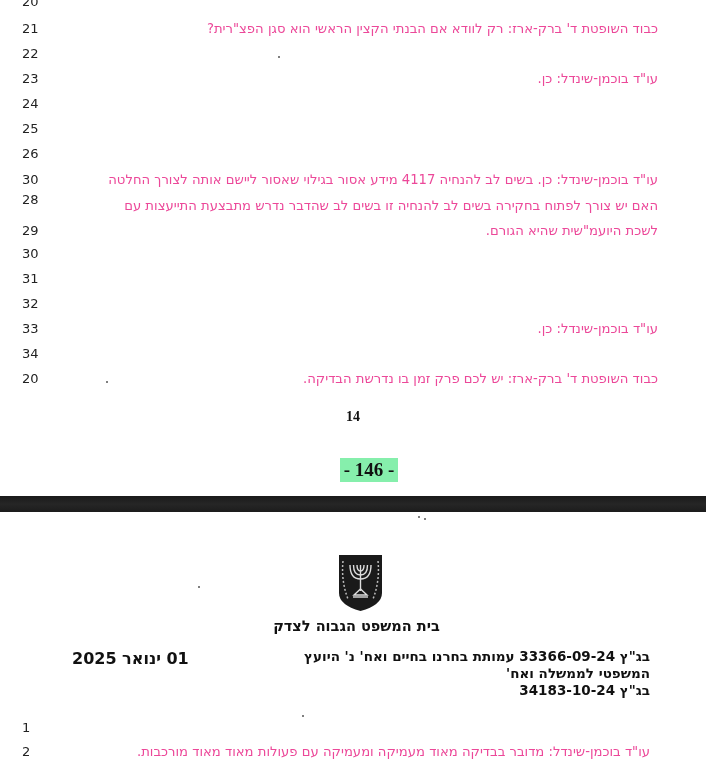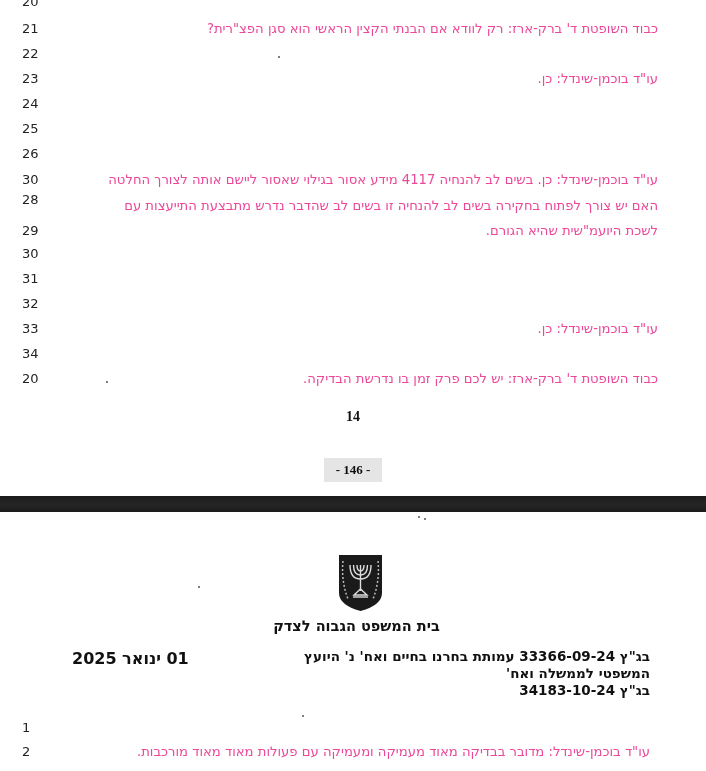--- a/index.html
+++ b/index.html
@@ -13,23 +13,23 @@
     .separator { position: absolute; left: 0; top: 496px; width: 706px; height: 16px;
       background: linear-gradient(#1a1a1a, #262626 50%, #1c1c1c); }
     .page-bottom { top: 512px; height: 259px; }
 
     .ln { position: absolute; left: 22px; font-size: 13px; color: #222; width: 24px; }
     .txt { position: absolute; right: 48px; direction: rtl; text-align: right;
       font-size: 13.2px; color: #ec4899; white-space: nowrap; }
 
     .footer-num { position: absolute; top: 409px; left: 0; width: 706px; text-align: center;
       font-family: "Liberation Serif", serif; font-weight: bold; font-size: 14px; }
-    .page-stamp { position: absolute; top: 458px; left: 324px; width: 58px; height: 24px;
-      background: #e5e5e5; text-align: center; line-height: 24px;
-      font-family: "Liberation Serif", serif; font-weight: bold; font-size: 13px; color: #111; }
+    .page-stamp { position: absolute; top: 458px; left: 340px; width: 58px; height: 24px;
+      background: #86efac; text-align: center; line-height: 24px;
+      font-family: "Liberation Serif", serif; font-weight: bold; font-size: 19px; color: #111; }
 
     .emblem { position: absolute; left: 336px; top: 553px; width: 49px; height: 60px; }
     .court-title { position: absolute; top: 618px; left: 0; width: 706px; text-align: center;
       direction: rtl; font-weight: bold; font-size: 14.5px; padding-left: 7px; box-sizing: border-box; }
 
     .case-block { position: absolute; right: 56px; top: 648px; direction: rtl; text-align: right;
       font-weight: bold; font-size: 13.5px; line-height: 17px; }
     .date { position: absolute; left: 72px; top: 649px; direction: rtl; font-weight: bold; font-size: 16px; }
 
     .speck { position: absolute; width: 2px; height: 2px; background: #555; border-radius: 1px; }

